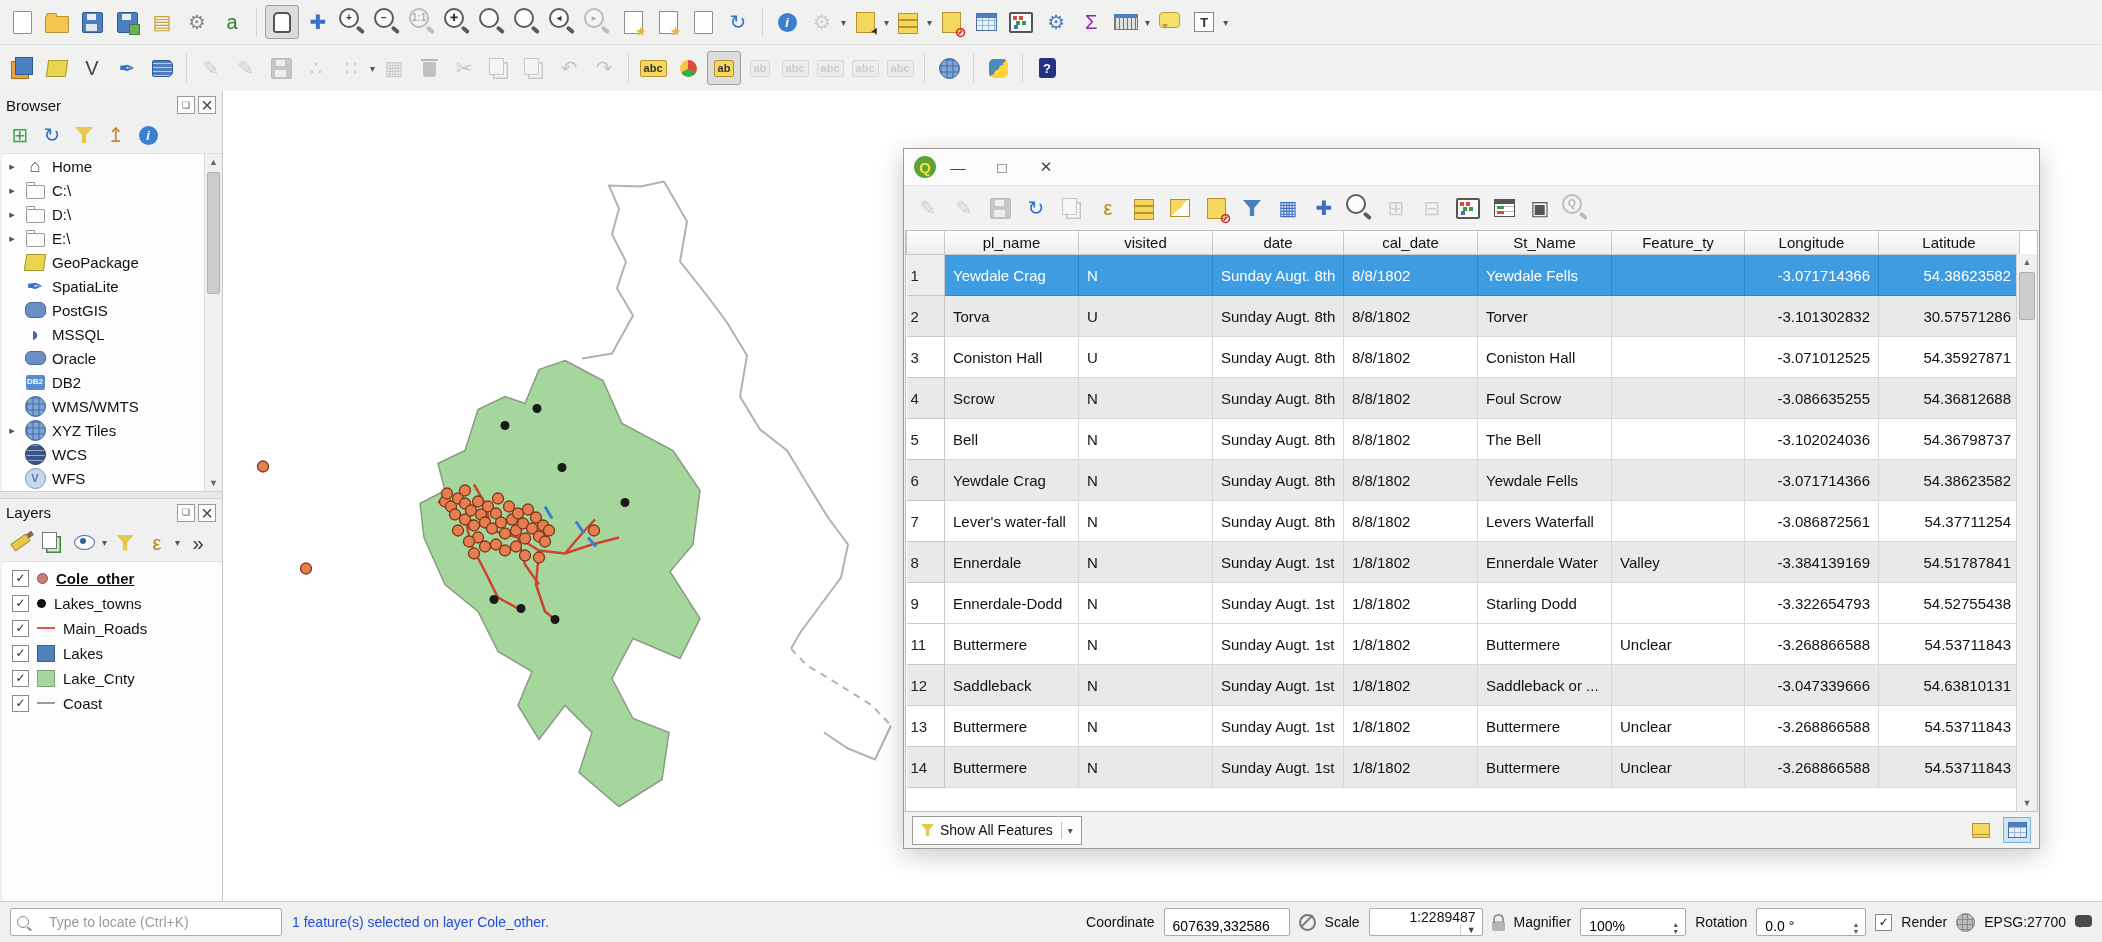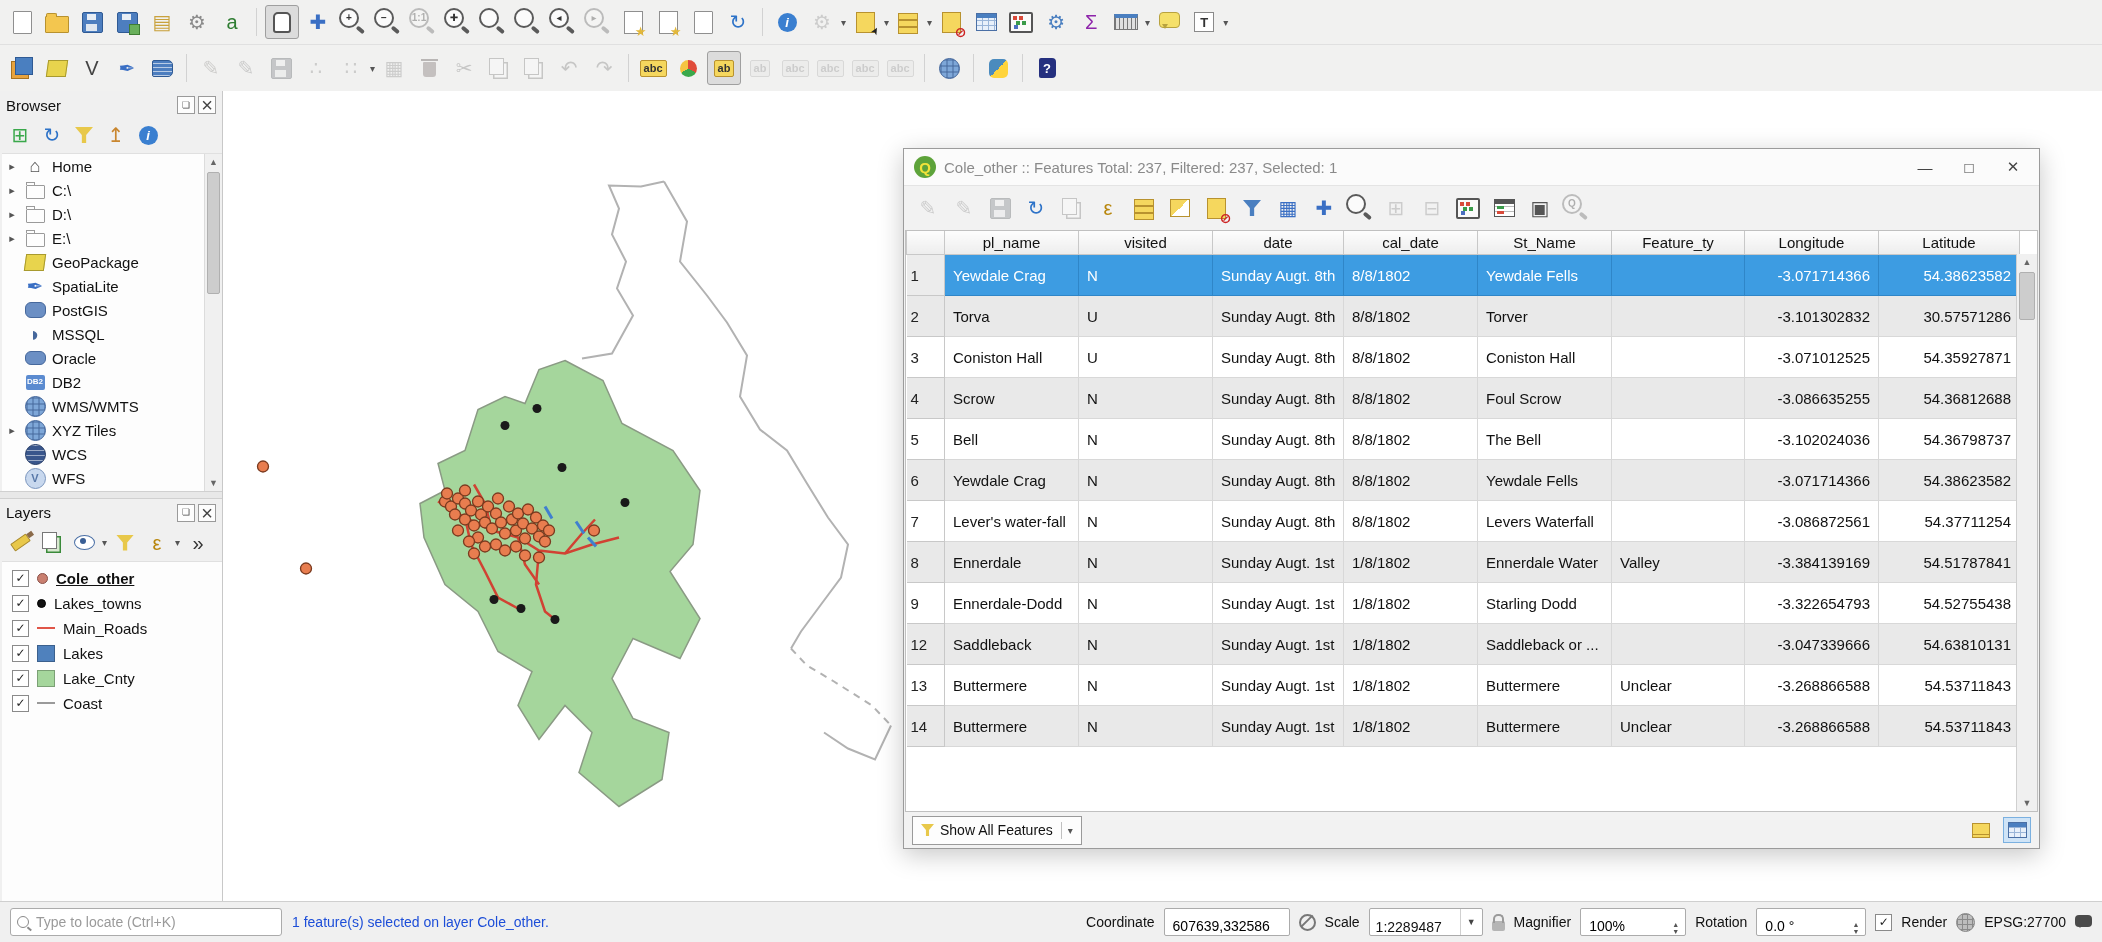--- a/index.html
+++ b/index.html
@@ -143,21 +143,21 @@
   #dfooter{height:36px;display:flex;align-items:center;padding:0 8px;flex:0 0 auto;gap:8px;}
   #showall{height:27px;display:inline-flex;align-items:center;gap:6px;background:#fdfdfd;border:1px solid #9a9a9a;padding:0 8px;font-size:14px;}
   #showall .dsplit{width:1px;height:17px;background:#c0c0c0;margin-left:2px;}
   .viewtoggle{width:26px;height:24px;display:inline-flex;align-items:center;justify-content:center;border:1px solid transparent;}
   .viewtoggle.active{background:#cfe4f7;border:1px solid #7ab0e0;}
   .formic{width:16px;height:13px;background:#f5d75e;border:1px solid #b8922f;background-image:linear-gradient(0deg,transparent 0 2px,#b8922f 2px 3px,transparent 3px);}
   #dfooter .spacer{flex:1;}
 
   
   #statusbar{position:absolute;left:0;right:0;bottom:0;height:40px;background:#f0f0f0;border-top:1px solid #cfcfcf;display:flex;align-items:center;padding:0 10px;gap:10px;font-size:14px;}
-  #locate{width:258px;height:26px;background:#fff;border:1px solid #ababab;border-radius:3px;display:flex;align-items:center;padding:0 6px;gap:5px;flex:0 0 auto;}
+  #locate{width:258px;height:26px;background:#fff;border:1px solid #ababab;border-radius:3px;display:flex;align-items:center;padding:0 6px;gap:18px;flex:0 0 auto;}
   #locate input{border:none;outline:none;flex:1;font-size:14px;color:#333;font-family:inherit;background:transparent;}
   #locate input::placeholder{color:#9a9a9a;}
   .minimag{width:10px;height:10px;border:1.5px solid #8a8a8a;border-radius:50%;position:relative;flex:0 0 auto;}
   .minimag::after{content:"";position:absolute;width:5px;height:1.5px;background:#8a8a8a;bottom:-2px;right:-4px;transform:rotate(40deg);}
   #status-message{color:#1d4ed8;}
   #sright{margin-left:auto;display:flex;align-items:center;gap:9px;}
   .sbox{height:26px;background:#fff;border:1px solid #ababab;border-radius:2px;display:flex;align-items:flex-end;padding:0 6px;font-size:14px;}
   .sbox input{border:none;outline:none;width:100%;font-size:14px;font-family:inherit;}
   .spinbtns{display:flex;flex-direction:column;margin-left:4px;color:#555;font-size:7px;line-height:7px;}
   .combo .cbt{margin-left:8px;color:#444;font-size:9px;border-left:1px solid #d0d0d0;padding-left:6px;height:100%;display:flex;align-items:center;}
@@ -641,21 +641,20 @@
           <circle cx="493" cy="593" r="4.5" fill="#1a1a1a"></circle>
           <circle cx="554" cy="613" r="4.5" fill="#1a1a1a"></circle>
           <circle cx="520" cy="602" r="4.5" fill="#1a1a1a"></circle>
         </svg>
     </div>
   </div>
 
   <div id="dialog">
     <div id="dtitlebar">
       <span class="qlogo">Q</span>
-      <span id="dtitle">Cole_other :: Features Total: 237, Filtered: 237, Selected: 1</span>
       <span class="winbtn">
           <span>—</span>
         </span>
       <span class="winbtn">
           <span>□</span>
         </span>
       <span class="winbtn">
           <span>✕</span>
         </span>
     </div>
@@ -837,20 +836,31 @@
               <td class="num">9</td>
               <td>Ennerdale-Dodd</td>
               <td>N</td>
               <td>Sunday Augt. 1st</td>
               <td>1/8/1802</td>
               <td>Starling Dodd</td>
               <td></td>
               <td class="r">-3.322654793</td>
               <td class="r">54.52755438</td>
             </tr>
+            <tr class="odd">
+              <td class="num">11</td>
+              <td>Buttermere</td>
+              <td>N</td>
+              <td>Sunday Augt. 1st</td>
+              <td>1/8/1802</td>
+              <td>Buttermere</td>
+              <td>Unclear</td>
+              <td class="r">-3.268866588</td>
+              <td class="r">54.53711843</td>
+            </tr>
             <tr class="even">
               <td class="num">12</td>
               <td>Saddleback</td>
               <td>N</td>
               <td>Sunday Augt. 1st</td>
               <td>1/8/1802</td>
               <td>Saddleback or ...</td>
               <td></td>
               <td class="r">-3.047339666</td>
               <td class="r">54.63810131</td>
@@ -908,21 +918,21 @@
       <input placeholder="Type to locate (Ctrl+K)" style="">
     </div>
     <span id="status-message">1 feature(s) selected on layer Cole_other.</span>
     <div id="sright">
       <span>Coordinate</span>
       <span class="sbox" style="width:112px;">
           <input value="607639,332586" style="">
         </span>
       <span class="extic"></span>
       <span>Scale</span>
-      <span class="sbox combo" style="width:100px;">
+      <span class="sbox combo" style="width:100px;flex-direction:column;">
         <span style="flex:1;">1:2289487</span>
         <span class="cbt">▼</span>
       </span>
       <span class="lockic"></span>
       <span>Magnifier</span>
       <span class="sbox" style="width:92px;gap:20px;">
         <input value="100%" style="">
         <span class="spinbtns">
             <span>▲</span>
             <span>▼</span>

